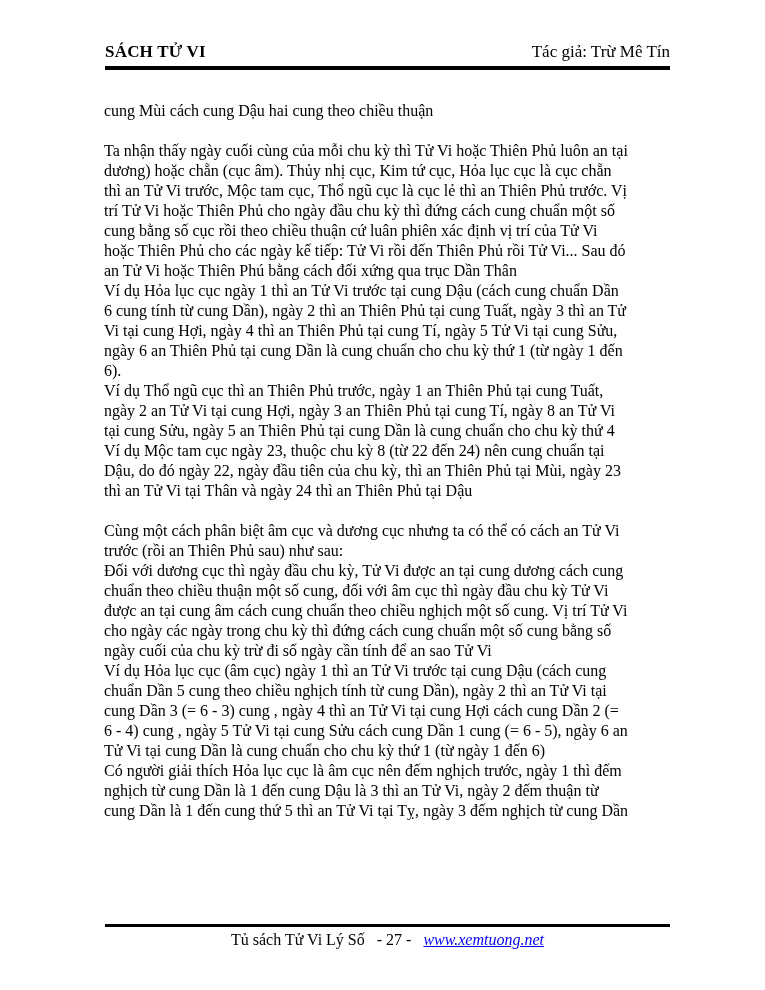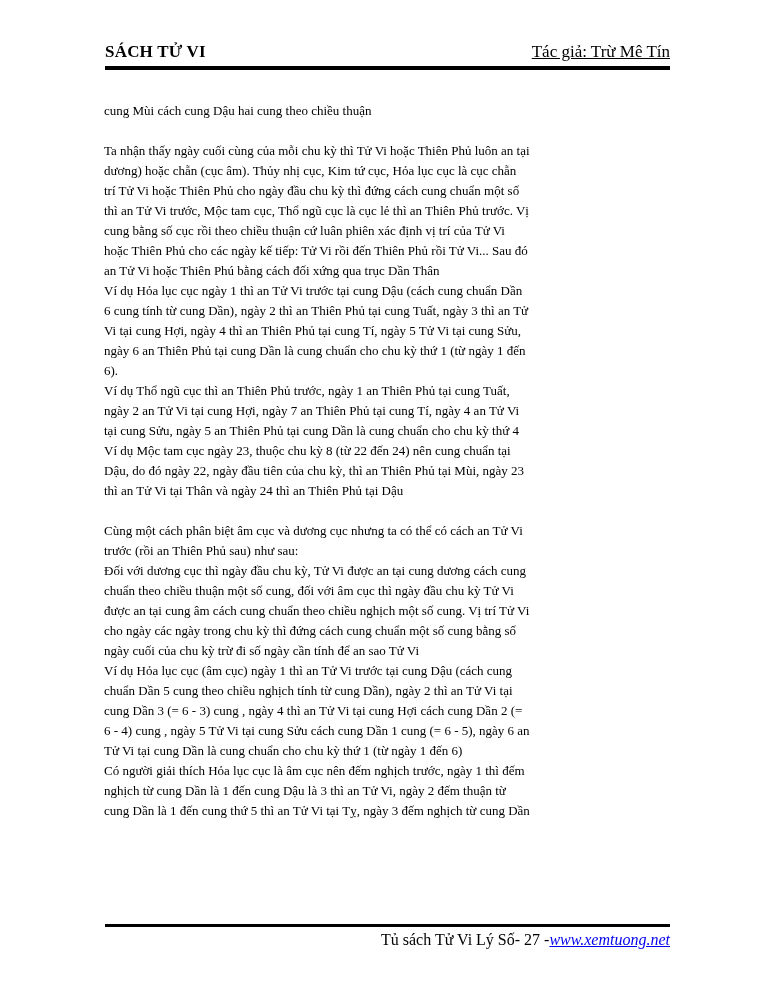--- a/index.html
+++ b/index.html
@@ -18,47 +18,48 @@
   .page-header {
     position: absolute;
     left: 105px; right: 95px; top: 42px;
     display: flex;
     justify-content: space-between;
     align-items: flex-end;
     font-size: 17px;
     padding-bottom: 6px;
   }
   .header-title { font-weight: bold; letter-spacing: 0.2px; }
-  .header-author { font-weight: normal; text-decoration: underline; }
+  .header-author { font-weight: normal; }
   .header-rule {
     position: absolute;
     left: 105px; right: 95px; top: 66px;
     border-top: 4px solid #000000;
   }
   .body-text {
     position: absolute;
     left: 104px; top: 101px;
     width: 566px;
-    font-size: 13px;
+    font-size: 16px;
     line-height: 20px;
   }
   .text-line { white-space: nowrap; }
   .para-gap { height: 20px; }
   .footer-rule {
     position: absolute;
     left: 105px; right: 95px; top: 924px;
     border-top: 3px solid #000000;
   }
   .page-footer {
     position: absolute;
     left: 105px; right: 95px; top: 931px;
     display: flex;
-    justify-content: flex-end;
+    justify-content: center;
     align-items: baseline;
     font-size: 16px;
+    gap: 12px;
   }
   .footer-link {
     color: #0000ee;
     text-decoration: underline;
     cursor: pointer;
     font-style: italic;
   }
 </style>
 </head>
 <body>
@@ -72,32 +73,32 @@
   <div class="header-rule"></div>
 
   <div class="body-text">
       <div>
         <div class="text-line">cung Mùi cách cung Dậu hai cung theo chiều thuận</div>
       </div>
       <div class="para-gap"></div>
       <div>
         <div class="text-line">Ta nhận thấy ngày cuối cùng của mỗi chu kỳ thì Tử Vi hoặc Thiên Phủ luôn an tại</div>
         <div class="text-line">dương) hoặc chẵn (cục âm). Thủy nhị cục, Kim tứ cục, Hỏa lục cục là cục chẵn</div>
+        <div class="text-line">thì an Tử Vi trước, Mộc tam cục, Thổ ngũ cục là cục lẻ thì an Thiên Phủ trước. Vị</div>
         <div class="text-line">trí Tử Vi hoặc Thiên Phủ cho ngày đầu chu kỳ thì đứng cách cung chuẩn một số</div>
-        <div class="text-line">thì an Tử Vi trước, Mộc tam cục, Thổ ngũ cục là cục lẻ thì an Thiên Phủ trước. Vị</div>
         <div class="text-line">cung bằng số cục rồi theo chiều thuận cứ luân phiên xác định vị trí của Tử Vi</div>
         <div class="text-line">hoặc Thiên Phủ cho các ngày kế tiếp: Tử Vi rồi đến Thiên Phủ rồi Tử Vi... Sau đó</div>
         <div class="text-line">an Tử Vi hoặc Thiên Phú bằng cách đối xứng qua trục Dần Thân</div>
         <div class="text-line">Ví dụ Hỏa lục cục ngày 1 thì an Tử Vi trước tại cung Dậu (cách cung chuẩn Dần</div>
         <div class="text-line">6 cung tính từ cung Dần), ngày 2 thì an Thiên Phủ tại cung Tuất, ngày 3 thì an Tử</div>
         <div class="text-line">Vi tại cung Hợi, ngày 4 thì an Thiên Phủ tại cung Tí, ngày 5 Tử Vi tại cung Sửu,</div>
         <div class="text-line">ngày 6 an Thiên Phủ tại cung Dần là cung chuẩn cho chu kỳ thứ 1 (từ ngày 1 đến</div>
         <div class="text-line">6).</div>
         <div class="text-line">Ví dụ Thổ ngũ cục thì an Thiên Phủ trước, ngày 1 an Thiên Phủ tại cung Tuất,</div>
-        <div class="text-line">ngày 2 an Tử Vi tại cung Hợi, ngày 7 an Thiên Phủ tại cung Tí, ngày 4 an Tử Vi</div>
+        <div class="text-line">ngày 2 an Tử Vi tại cung Hợi, ngày 3 an Thiên Phủ tại cung Tí, ngày 8 an Tử Vi</div>
         <div class="text-line">tại cung Sửu, ngày 5 an Thiên Phủ tại cung Dần là cung chuẩn cho chu kỳ thứ 4</div>
         <div class="text-line">Ví dụ Mộc tam cục ngày 23, thuộc chu kỳ 8 (từ 22 đến 24) nên cung chuẩn tại</div>
         <div class="text-line">Dậu, do đó ngày 22, ngày đầu tiên của chu kỳ, thì an Thiên Phủ tại Mùi, ngày 23</div>
         <div class="text-line">thì an Tử Vi tại Thân và ngày 24 thì an Thiên Phủ tại Dậu</div>
       </div>
       <div class="para-gap"></div>
       <div>
         <div class="text-line">Cùng một cách phân biệt âm cục và dương cục nhưng ta có thể có cách an Tử Vi</div>
         <div class="text-line">trước (rồi an Thiên Phủ sau) như sau:</div>
         <div class="text-line">Đối với dương cục thì ngày đầu chu kỳ, Tử Vi được an tại cung dương cách cung</div>

